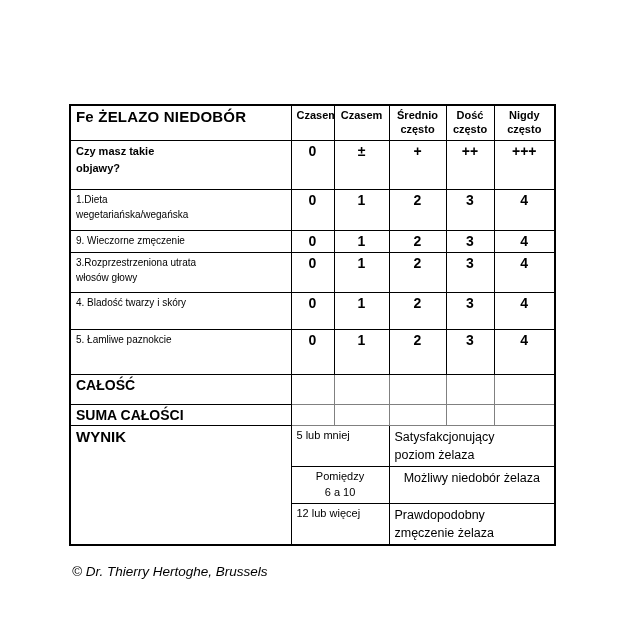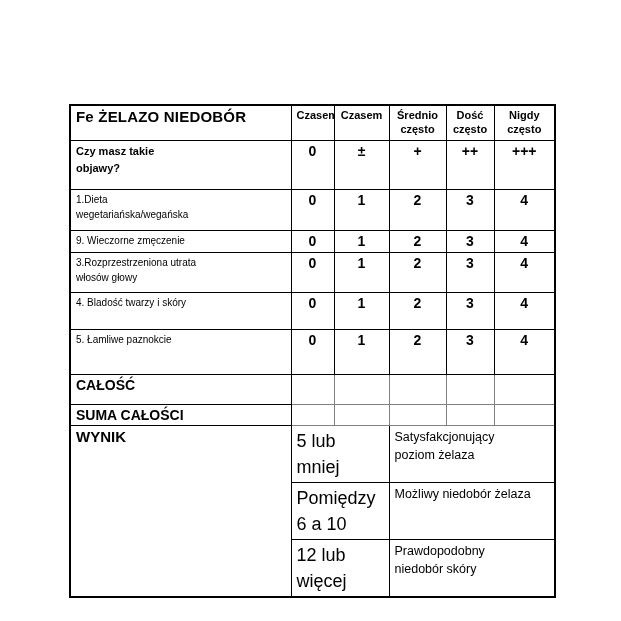--- a/index.html
+++ b/index.html
@@ -32,21 +32,21 @@
   tr.r-head  { height: 35px; }
   tr.r-scale { height: 49px; }
   tr.r-s1    { height: 41px; }
   tr.r-s2    { height: 22px; }
   tr.r-s3    { height: 40px; }
   tr.r-s4    { height: 37px; }
   tr.r-s5    { height: 45px; }
   tr.r-total { height: 30px; }
   tr.r-sum   { height: 14px; }
   tr.r-w1    { height: 36px; }
-  tr.r-w2    { height: 37px; }
+  tr.r-w2    { height: 37px; text-align: center; }
   tr.r-w3    { height: 37px; }
 
   .title {
     font-size: 15px;
     font-weight: 700;
     padding-top: 6px;
     letter-spacing: 0.2px;
   }
   .colh {
     font-size: 11px;
@@ -86,21 +86,21 @@
   }
   tr.r-total td.score, tr.r-sum td.score {
     border-color: #808080;
   }
   .wynik {
     font-size: 15px;
     font-weight: 700;
     padding-top: 26px;
   }
   .range {
-    font-size: 18px;
+    font-size: 11px;
     line-height: 1.45;
     white-space: pre-line;
     padding-top: 3px;
   }
   .meaning {
     font-size: 12.5px;
     line-height: 1.45;
     white-space: pre-line;
     padding-top: 3px;
   }
@@ -212,18 +212,19 @@
 poziom żelaza</td>
       </tr>
       <tr class="r-w2">
         <td class="range" colspan="2">Pomiędzy
 6 a 10</td>
         <td class="meaning" colspan="3">Możliwy niedobór żelaza</td>
       </tr>
       <tr class="r-w3">
         <td class="range" colspan="2">12 lub więcej</td>
         <td class="meaning" colspan="3">Prawdopodobny
-niedobór skóry</td>
+zmęczenie żelaza</td>
       </tr>
     </tbody>
   </table>
 
+  <div class="footer">© Dr. Thierry Hertoghe, Brussels</div>
 </div>
 
 </body></html>

